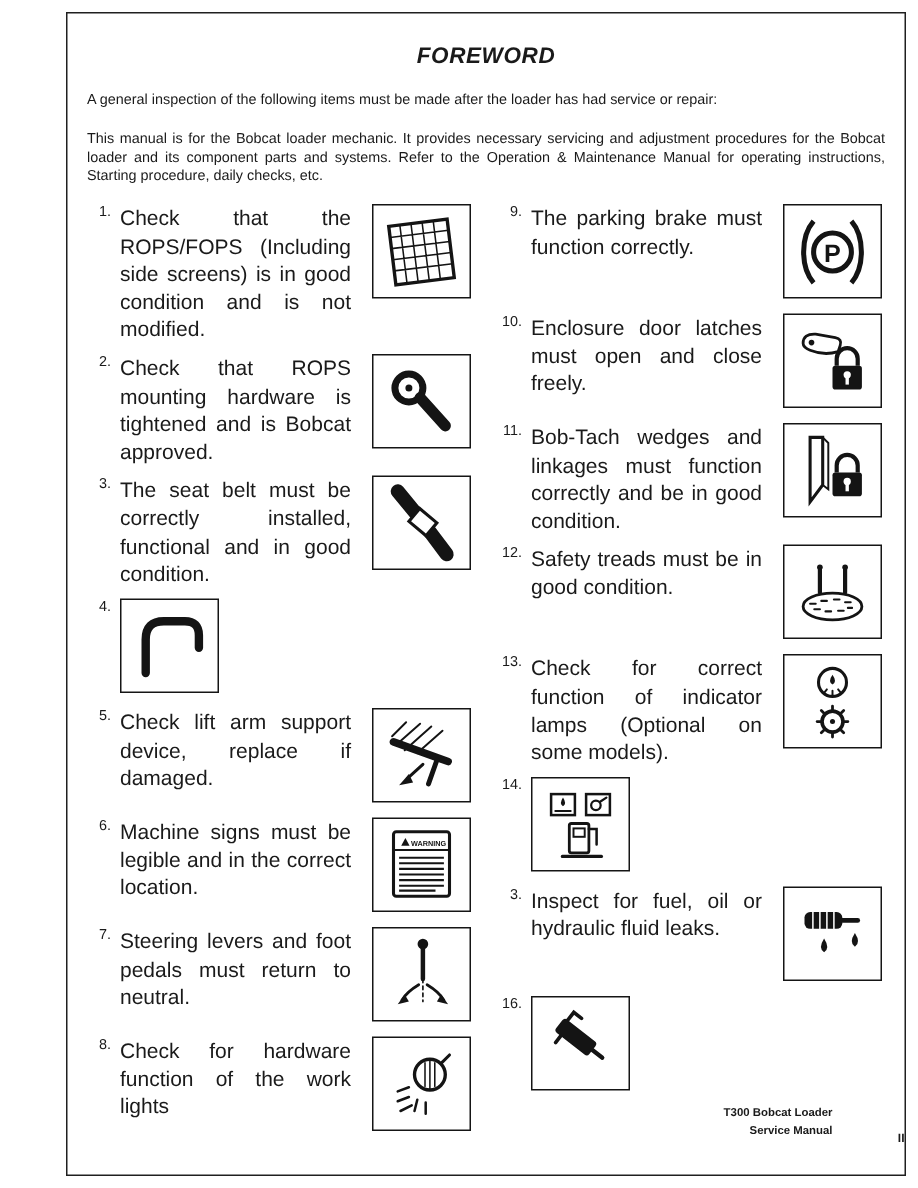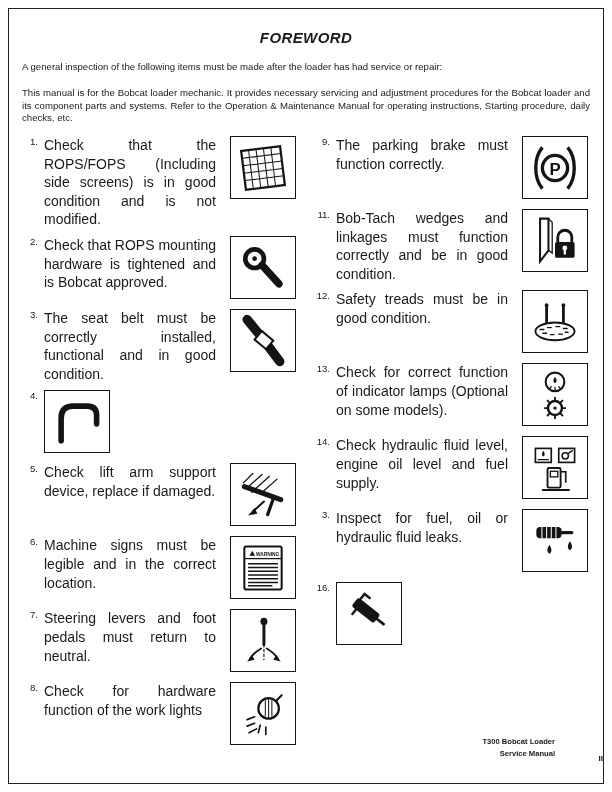--- a/index.html
+++ b/index.html
@@ -2,21 +2,21 @@
 <html><head>
 <meta charset="utf-8">
 <style>
   html,body{margin:0;padding:0;background:#fff;}
   .page{
     position:relative;width:612px;height:792px;background:#fff;margin:0 auto;
     font-family:"Liberation Sans",sans-serif;color:#1a1a1a;overflow:hidden;
   }
   .frame{
     position:absolute;inset:8px;border:1px solid #1f1f1f;
-    padding:14px 13px 16px 13px;box-sizing:border-box;
+    padding:14px 13px 16px 13px;box-sizing:border-box;margin-left:36px;
   }
   .title{
     font-size:15px;font-weight:bold;font-style:italic;text-align:center;
     letter-spacing:.4px;margin:6px 0 15px 0;
   }
   .para{
     font-size:9.6px;line-height:1.33;text-align:justify;margin:0 0 11px 0;
   }
   .para.last{margin-bottom:13px;}
   .cols{display:grid;grid-template-columns:1fr 1fr;column-gap:16px;}
@@ -186,20 +186,36 @@
               <g stroke="#141414" fill="none">
                 <path d="M16.5 8 C7 19 7 41 16.5 52" stroke-width="3.6"></path>
                 <path d="M43.5 8 C53 19 53 41 43.5 52" stroke-width="3.6"></path>
                 <circle cx="30" cy="30" r="13.5" stroke-width="3.6"></circle>
                 <text x="30" y="37" font-size="18" font-weight="bold" text-anchor="middle" fill="#141414" stroke="none">P</text>
               </g>
             </svg>
           </div>
         </div>
 
+        <div class="item">
+          <div class="num">10.</div>
+          <div class="txt">Enclosure door latches must open and close freely.</div>
+          <div class="icon-frame">
+            <svg width="56" height="56" viewBox="0 0 60 60">
+              <g stroke="#141414" fill="none">
+                <path d="M9 17 Q9 10 18 10.5 L32 13 Q37 14 35.5 18.5 L34 23 Q24 26 14 22 Q9 20 9 17 Z" stroke-width="2"></path>
+                <circle cx="15" cy="16.5" r="2" fill="#141414" stroke="none"></circle>
+                <path d="M33 33 v-5 a7.5 7.5 0 0 1 15 0 v5" stroke-width="3"></path>
+                <rect x="30" y="33" width="21" height="17" rx="2" fill="#141414" stroke="none"></rect>
+                <circle cx="40.5" cy="39.5" r="2.6" fill="#fff" stroke="none"></circle>
+                <rect x="39.3" y="40.5" width="2.4" height="6" fill="#fff" stroke="none"></rect>
+              </g>
+            </svg>
+          </div>
+        </div>
 
         <div class="item">
           <div class="num">11.</div>
           <div class="txt">Bob-Tach wedges and linkages must function correctly and be in good condition.</div>
           <div class="icon-frame">
             <svg width="56" height="56" viewBox="0 0 60 60">
               <g stroke="#141414" fill="none">
                 <polygon points="14,6 23,6 23,40 14,52" stroke-width="2.2"></polygon>
                 <path d="M23 6 L27 10 L27 43 L23 40" stroke-width="1.4"></path>
                 <path d="M33 31 v-5 a7.5 7.5 0 0 1 15 0 v5" stroke-width="3"></path>
@@ -239,21 +255,20 @@
                 <circle cx="30" cy="44" r="7.5" stroke-width="2.6"></circle>
                 <path d="M30 36.5 V33 M30 51.5 V55 M22.5 44 H19 M37.5 44 H41 M24.7 38.7 L22 36 M35.3 38.7 L38 36 M24.7 49.3 L22 52 M35.3 49.3 L38 52" stroke-width="2"></path>
                 <circle cx="30" cy="44" r="1.8" fill="#141414" stroke="none"></circle>
               </g>
             </svg>
           </div>
         </div>
 
         <div class="item">
           <div class="num">14.</div>
-          <div class="txt">Check hydraulic fluid level, engine oil level and fuel supply.</div>
           <div class="icon-frame">
             <svg width="56" height="56" viewBox="0 0 60 60">
               <g stroke="#141414" fill="none" stroke-linecap="round">
                 <rect x="9" y="9" width="17" height="15" stroke-width="1.8"></rect>
                 <path d="M17.5 11.5 q-3 4.5 0 6.2 q3 -1.7 0 -6.2" fill="#141414" stroke="none"></path>
                 <path d="M12 21 h11" stroke-width="1.4"></path>
                 <rect x="34" y="9" width="17" height="15" stroke-width="1.8"></rect>
                 <circle cx="41" cy="17" r="3.4" stroke-width="1.6"></circle>
                 <path d="M44 14.5 l4.5 -3" stroke-width="1.6"></path>
                 <rect x="22" y="30" width="14" height="21" rx="1.5" stroke-width="2"></rect>

